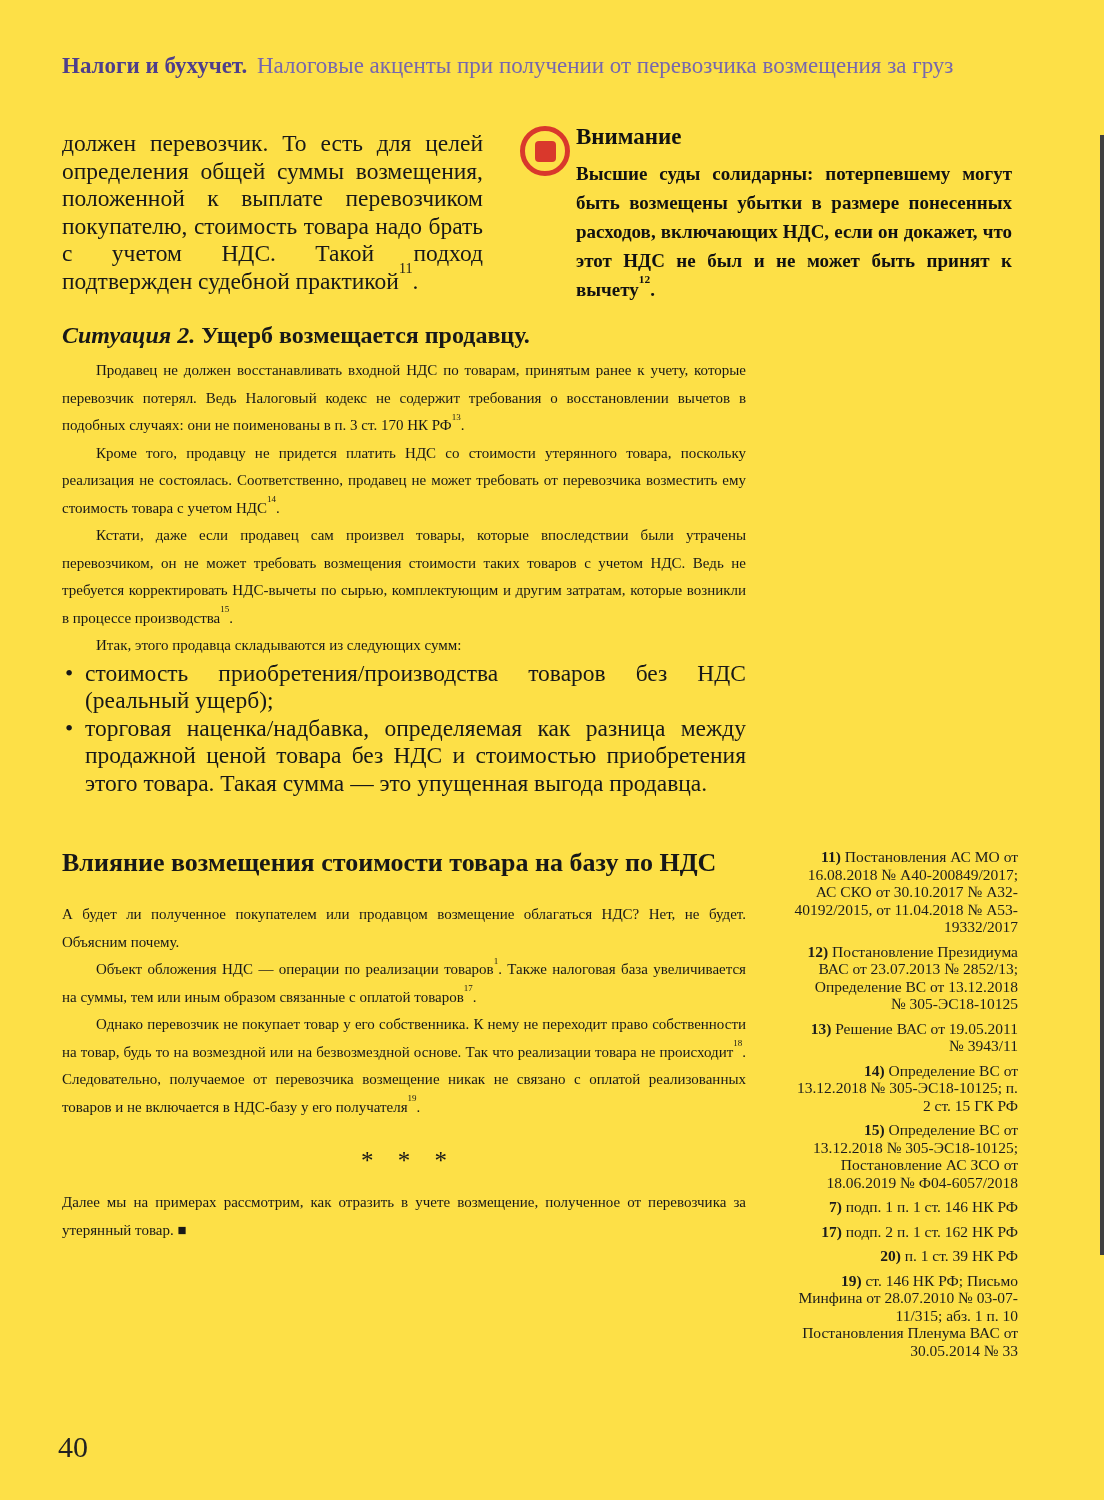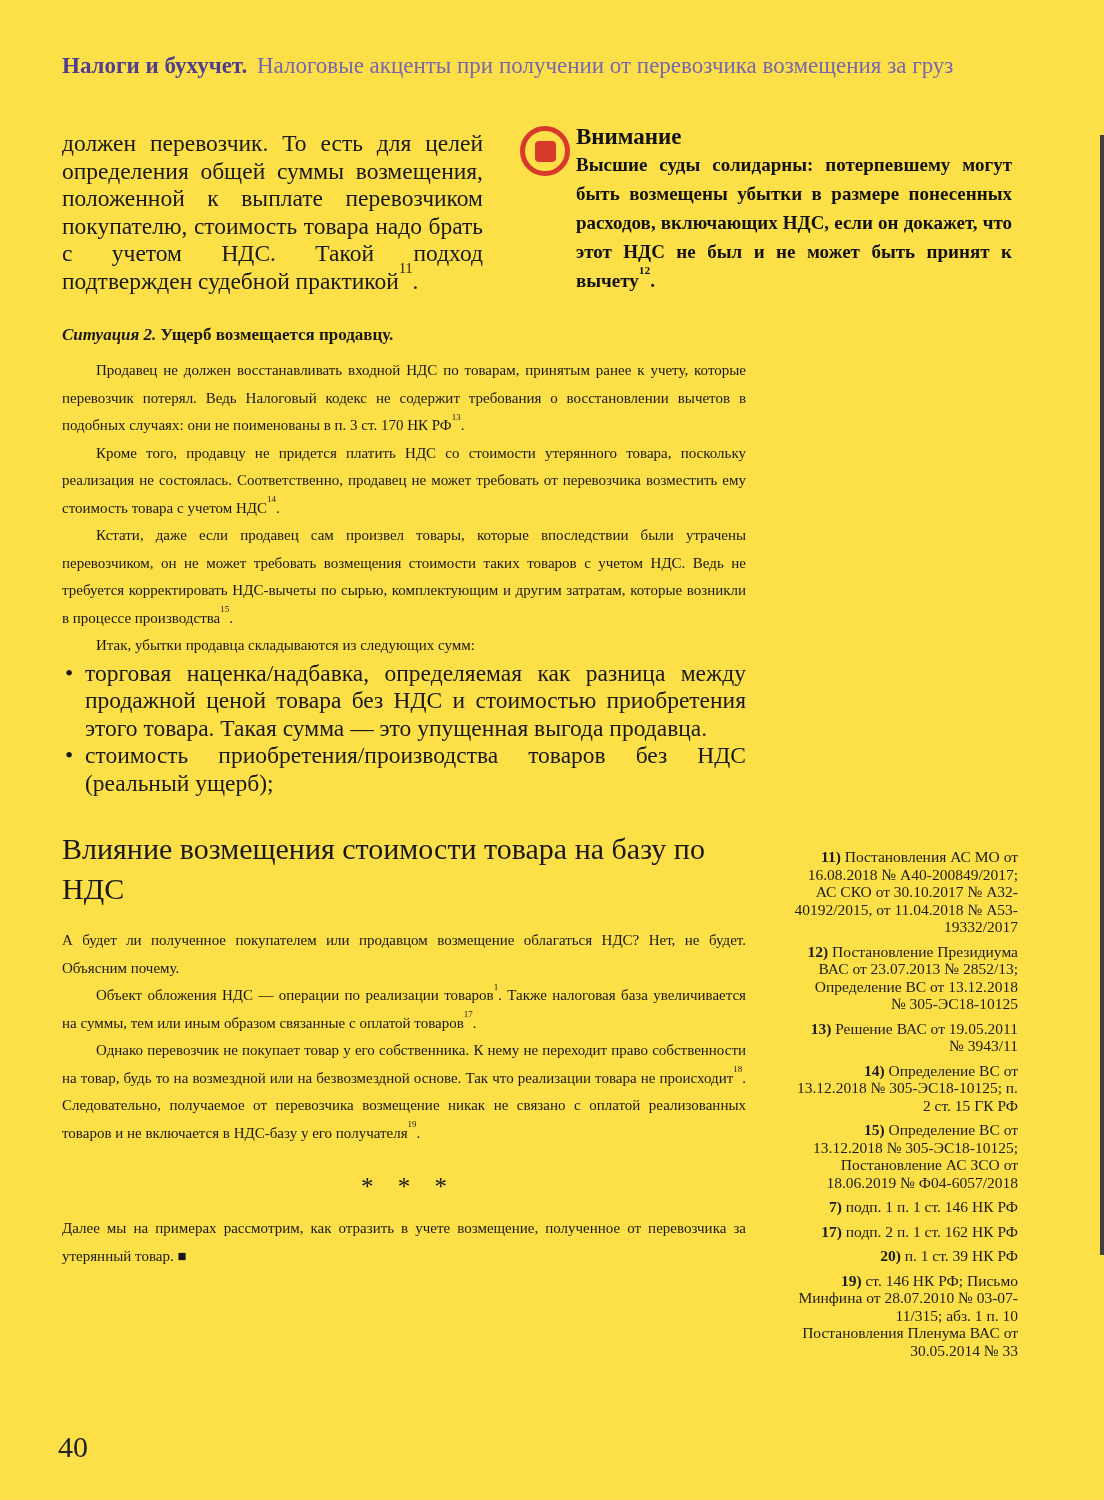--- a/index.html
+++ b/index.html
@@ -24,35 +24,35 @@
 
   
   .attention { position:absolute; top:124px; left:520px; width:492px; }
   .attention-icon {
     position:absolute; left:0; top:2px; width:50px; height:50px;
     border:5px solid #d9382c; border-radius:50%;
     display:flex; align-items:center; justify-content:center;
   }
   .attention-icon .sq { width:21px; height:21px; background:#d9382c; border-radius:4px; }
   .attention-content { margin-left:56px; }
-  .attention-title { font-size:23px; font-weight:bold; color:#111; }
+  .attention-title { font-size:23px; font-weight:bold; color:#111; margin-bottom:9px; }
   .attention-text {
     font-size:19px; font-weight:bold; line-height:29px;
     text-align:justify; color:#111; hyphens:auto;
   }
 
   
   .article { position:absolute; top:320px; left:62px; width:684px; }
   .article p.body { font-size:15px; line-height:27.5px; text-align:justify; hyphens:auto; }
   .article p.indent { text-indent:34px; }
-  .situation-heading { font-size:17px; line-height:30px; font-weight:bold; margin-bottom:7px; }
+  .situation-heading { font-size:24px; line-height:30px; font-weight:bold; margin-bottom:7px; }
   .situation-heading em { font-style:italic; }
   .section-heading {
-    font-size:30px; line-height:40px; font-weight:normal;
-    margin-top:32px; margin-bottom:18px; max-width:662px;
+    font-size:26px; line-height:40px; font-weight:bold;
+    margin-top:46px; margin-bottom:18px; max-width:662px;
   }
   .bullets { list-style:none; }
   .bullets li {
     position:relative; padding-left:23px;
     font-size:23.5px; line-height:27.5px; text-align:justify; hyphens:auto;
   }
   .bullets li::before { content:"\2022"; position:absolute; left:3px; }
   .separator {
     text-align:center; font-size:25px; letter-spacing:9px;
     margin:26px 0 14px; padding-left:9px;
@@ -91,24 +91,24 @@
       <div class="attention-title">Внимание</div>
       <div class="attention-text">Высшие суды солидарны: потерпевшему могут быть возмещены убытки в размере понесенных расходов, включающих НДС, если он докажет, что этот НДС не был и не может быть принят к вычету<sup>12</sup>.</div>
     </div>
   </aside>
 
   <main class="article">
       <h3 class="situation-heading"><em>Ситуация 2.</em> Ущерб возмещается продавцу.</h3>
       <p class="body indent">Продавец не должен восстанавливать входной НДС по товарам, принятым ранее к учету, которые перевозчик потерял. Ведь Налоговый кодекс не содержит требования о восстановлении вычетов в подобных случаях: они не поименованы в п. 3 ст. 170 НК РФ<sup>13</sup>.</p>
       <p class="body indent">Кроме того, продавцу не придется платить НДС со стоимости утерянного товара, поскольку реализация не состоялась. Соответственно, продавец не может требовать от перевозчика возместить ему стоимость товара с учетом НДС<sup>14</sup>.</p>
       <p class="body indent">Кстати, даже если продавец сам произвел товары, которые впоследствии были утрачены перевозчиком, он не может требовать возмещения стоимости таких товаров с учетом НДС. Ведь не требуется корректировать НДС-вычеты по сырью, комплектующим и другим затратам, которые возникли в процессе производства<sup>15</sup>.</p>
-      <p class="body indent">Итак, убытки продавца складываются из следующих сумм:</p>
+      <p class="body indent">Итак, этого продавца складываются из следующих сумм:</p>
       <ul class="bullets">
+        <li>стоимость приобретения/производства товаров без НДС (реальный ущерб);</li>
         <li>торговая наценка/надбавка, определяемая как разница между продажной ценой товара без НДС и стоимостью приобретения этого товара. Такая сумма — это упущенная выгода продавца.</li>
-        <li>стоимость приобретения/производства товаров без НДС (реальный ущерб);</li>
       </ul>
       <h2 class="section-heading">Влияние возмещения стоимости товара на базу по НДС</h2>
       <p class="body">А будет ли полученное покупателем или продавцом возмещение облагаться НДС? Нет, не будет. Объясним почему.</p>
       <p class="body indent">Объект обложения НДС — операции по реализации товаров<sup>1</sup>. Также налоговая база увеличивается на суммы, тем или иным образом связанные с оплатой товаров<sup>17</sup>.</p>
       <p class="body indent">Однако перевозчик не покупает товар у его собственника. К нему не переходит право собственности на товар, будь то на возмездной или на безвозмездной основе. Так что реализации товара не происходит<sup>18</sup>. Следовательно, получаемое от перевозчика возмещение никак не связано с оплатой реализованных товаров и не включается в НДС-базу у его получателя<sup>19</sup>.</p>
       <div class="separator">* * *</div>
       <p class="body">Далее мы на примерах рассмотрим, как отразить в учете возмещение, полученное от перевозчика за утерянный товар. ■</p>
     </main>
 
   <aside class="footnotes">

